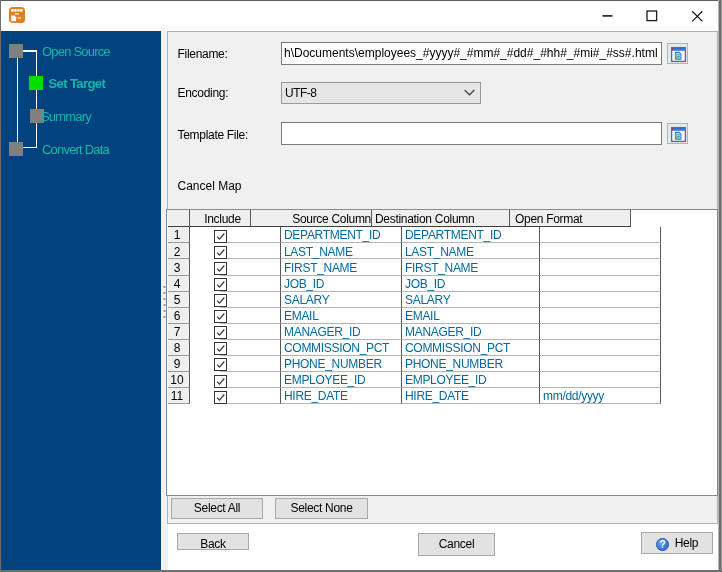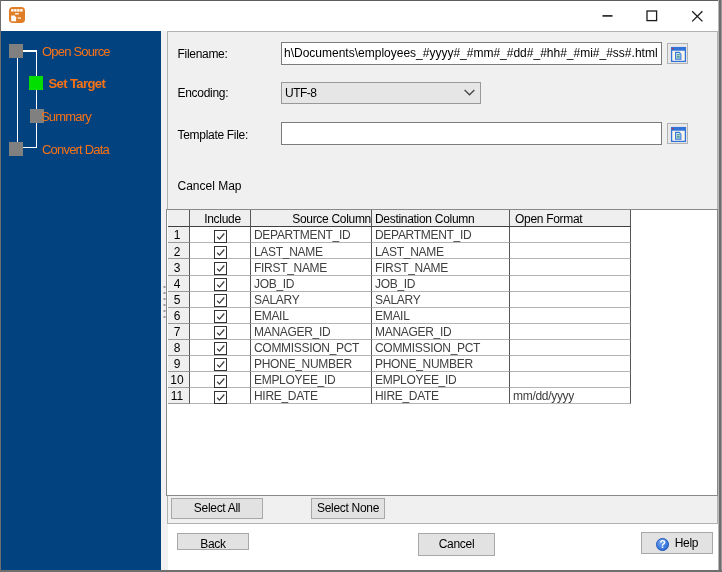--- a/index.html
+++ b/index.html
@@ -9,45 +9,45 @@
 #win { position:relative; width:722px; height:572px; background:#fff; }
 
 #b-top{left:0;top:0;width:722px;height:1px;background:#5e5e5e;}
 #b-left{left:0;top:0;width:1px;height:572px;background:#6e6e6e;}
 #b-right{left:718px;top:0;width:4px;height:572px;background:linear-gradient(to right,#b7b7b7 0 1px,#6e6e6e 1px 3px,#969696 3px 4px);}
 #b-bot{left:0;top:570px;width:722px;height:2px;background:#6f6f6f;}
 
 #side{left:1px;top:31px;width:160px;height:539px;background:#02427e;}
 .sq{position:absolute;width:14px;height:14px;background:#808080;}
 .sline{position:absolute;background:#ffffff;}
-.stext{position:absolute;color:#f97316;font-size:13px;letter-spacing:-0.8px;white-space:nowrap;}
+.stext{position:absolute;color:#14b8a6;font-size:13px;letter-spacing:-0.8px;white-space:nowrap;}
 
 #gap{left:161px;top:31px;width:7px;height:539px;background:#f1f1f1;}
 
 #panel{left:167px;top:31px;width:551px;height:493px;background:#f0f0f0;border:1px solid #b2b2b2;}
 .lbl{position:absolute;color:#000;font-size:12px;letter-spacing:-0.3px;white-space:nowrap;}
 .inp{position:absolute;background:#fff;border:1px solid #7b7b7b;font-size:12px;color:#000;
   white-space:nowrap;overflow:hidden;line-height:21px;padding-left:2px;}
 .bbtn{position:absolute;width:21px;height:21px;background:#e9e9e9;border:1px solid #b2b2b2;}
 .bbtn svg{position:absolute;left:2px;top:2px;}
 
 #grid{left:166px;top:209px;width:552px;height:286.5px;background:#fff;border:1px solid #898989;}
 .hcell{position:absolute;top:1px;height:17.2px;background:#efefef;border-right:1px solid #575757;
   border-bottom:1.3px solid #3f3f3f;font-size:12px;letter-spacing:-0.3px;line-height:18px;}
 .rnum{position:absolute;background:#efefef;border-right:1px solid #575757;border-bottom:1px solid #9a9a9a;
   font-size:12px;text-align:center;line-height:15px;color:#000;padding-top:1.2px;padding-right:3px;}
 .cell{position:absolute;border-right:1px solid #575757;border-bottom:1px solid #b4b4b4;
-  font-size:12px;letter-spacing:-0.3px;line-height:15px;color:#404040;padding-left:3px;padding-top:1.2px;white-space:nowrap;}
+  font-size:12px;letter-spacing:-0.3px;line-height:15px;color:#0369a1;padding-left:3px;padding-top:1.2px;white-space:nowrap;margin-left:30px;}
 .cb{position:absolute;width:13px;height:13px;border:1.2px solid #333333;background:#fff;}
 .cb svg{position:absolute;left:0px;top:0px;}
 
 .btn{position:absolute;background:#e2e2e2;border:1px solid #a8a8a8;font-size:12px;letter-spacing:-0.3px;
   color:#000;text-align:center;}
 #selall{left:171px;top:498px;width:92px;height:21px;line-height:19px;}
-#selnone{left:275px;top:498px;width:74px;height:21px;line-height:19px;margin-left:36px;}
+#selnone{left:275px;top:498px;width:93px;height:21px;line-height:19px;}
 #back{left:177px;top:533px;width:72px;height:17px;line-height:21px;}
 #next{left:296px;top:532px;width:75px;height:25px;line-height:21px;border:2px solid #0078d7;}
 #cancel{left:418px;top:533px;width:77px;height:23px;line-height:21px;}
 #help{left:641px;top:532px;width:72px;height:22px;line-height:20px;}
 </style>
 </head>
 <body>
 <div id="win">
 
   <svg class="abs" style="left:9px;top:7px" width="16" height="16" viewBox="0 0 16 16">

